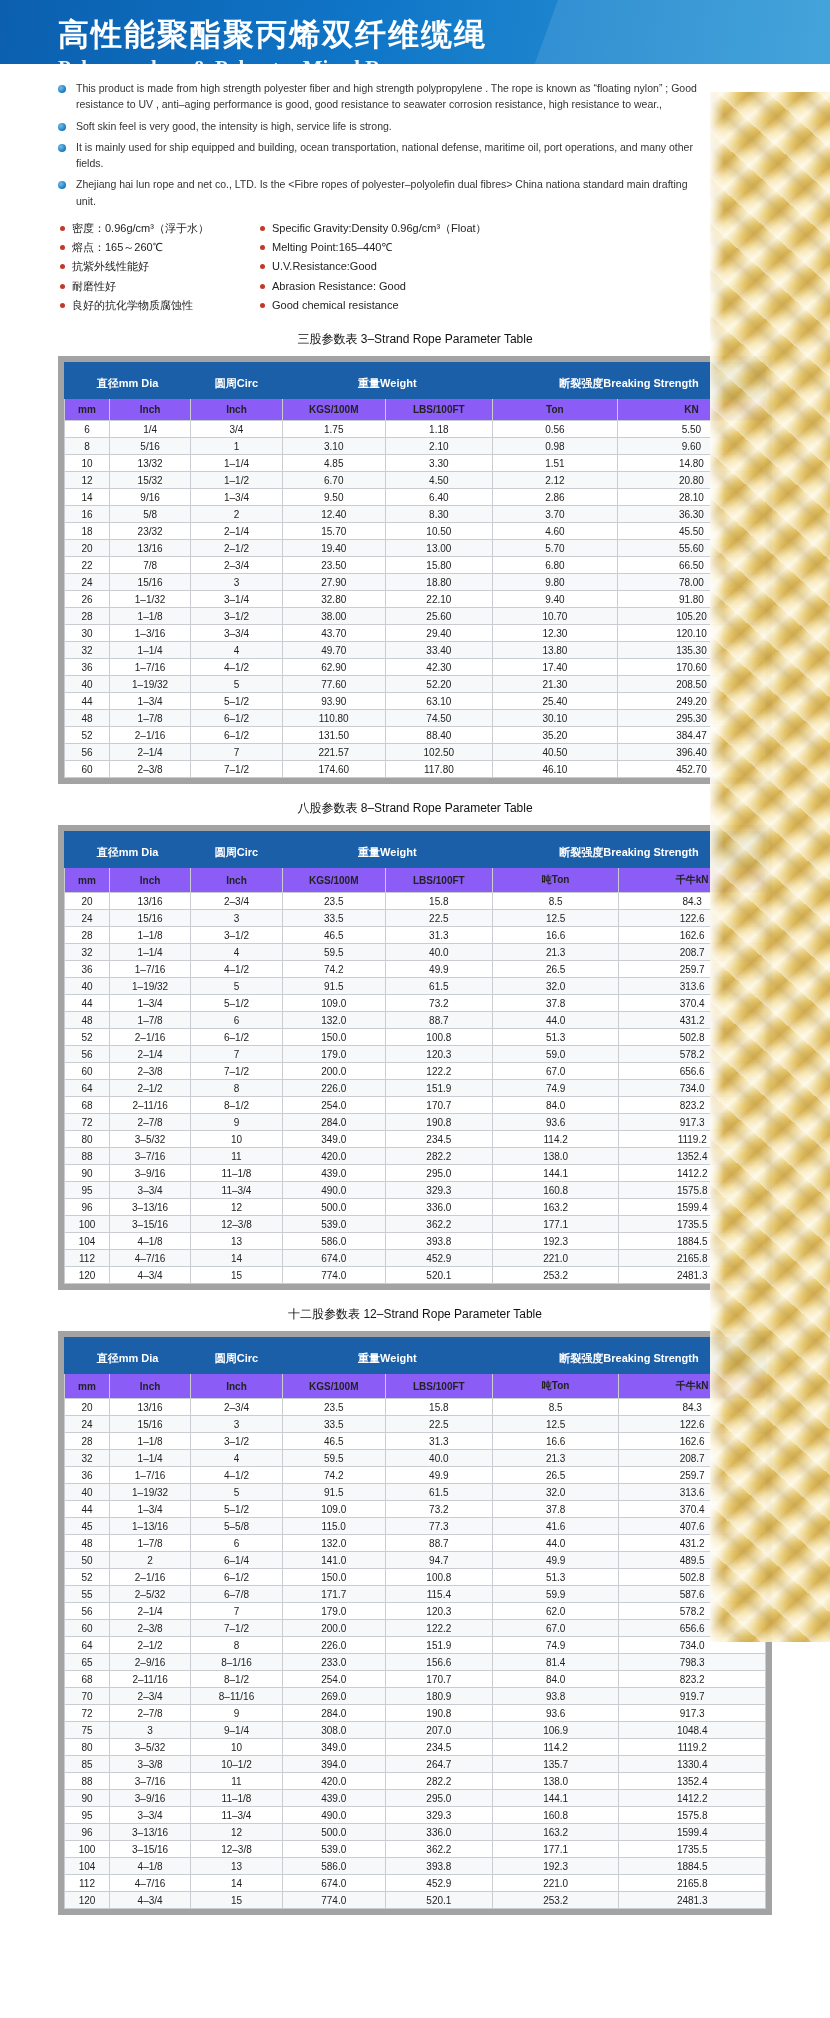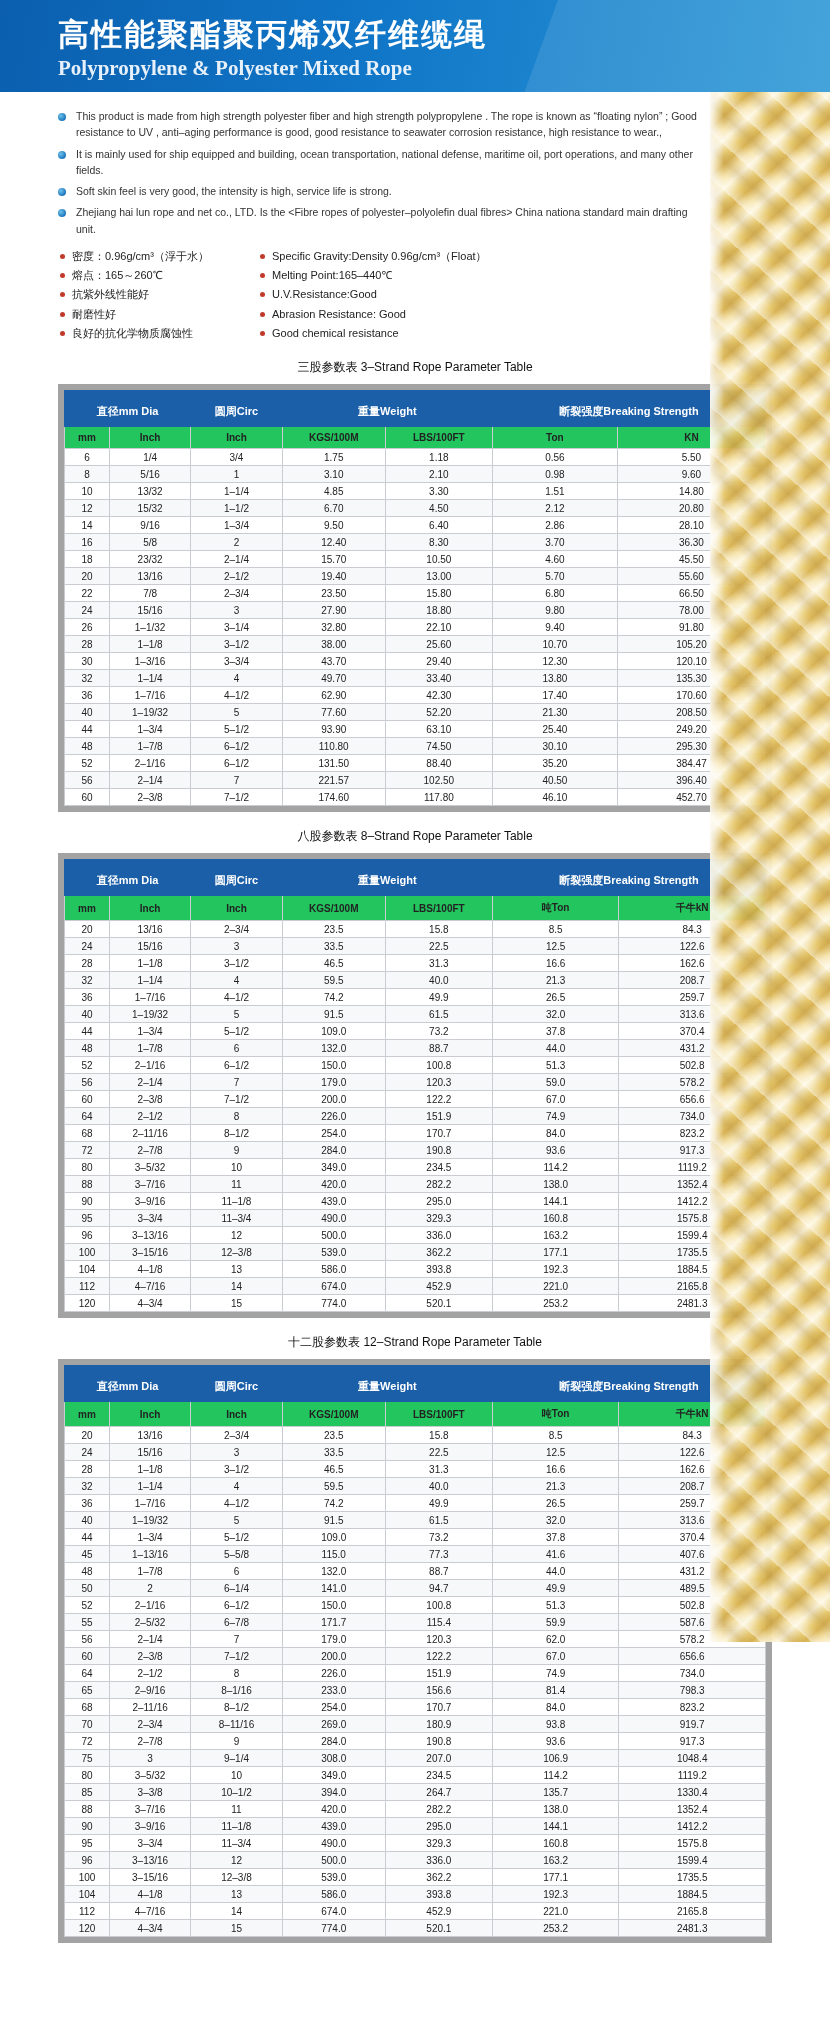--- a/index.html
+++ b/index.html
@@ -1,20 +1,20 @@
 <!DOCTYPE html>
 <html><head>
 <meta charset="utf-8">
 <style>
   html,body{margin:0;padding:0;background:#ffffff;}
   body{font-family:"Liberation Sans", sans-serif;color:#222;}
   .page{width:830px;min-height:2018px;position:relative;background:#fff;overflow:hidden;}
 
   
-  .header{position:relative;height:92px;background:linear-gradient(100deg,#0b5fae 0%,#1076c8 45%,#2f9ad6 100%);overflow:hidden;}
+  .header{position:relative;height:64px;background:linear-gradient(100deg,#0b5fae 0%,#1076c8 45%,#2f9ad6 100%);overflow:hidden;}
   .header:after{content:"";position:absolute;right:-40px;top:-60px;width:320px;height:220px;background:rgba(255,255,255,.10);transform:rotate(20deg);}
   .header .title-cn{position:absolute;left:58px;top:14px;color:#fff;font-size:31px;font-weight:bold;letter-spacing:2px;}
   .header .title-en{position:absolute;left:58px;top:56px;color:#e6f1fb;font-size:21px;font-weight:bold;font-family:"Liberation Serif",serif;}
 
   
   .rope-band{position:absolute;right:0;top:92px;width:120px;height:1550px;
      background:
       repeating-linear-gradient(138deg,#f6e2a6 0px,#fdf6dd 9px,#e8c96b 20px,#d9b24e 27px,#f6e2a6 36px),
       linear-gradient(#efd98f,#e3c877);
      opacity:.95;}
@@ -39,43 +39,43 @@
   .spec-cols .col-en{width:320px;}
   .spec-cols li{position:relative;padding-left:14px;font-size:11px;line-height:1.75;color:#222;}
   .spec-cols li:before{content:"";position:absolute;left:2px;top:7px;width:5px;height:5px;border-radius:50%;background:#c0392b;}
 
   
   .table-block{margin:0 58px;}
   .table-caption{text-align:center;font-size:12px;color:#111;margin:16px 0 8px;}
   table.spec{width:100%;border-collapse:collapse;background:#fff;}
   table.spec th,table.spec td{border:1px solid #c9cdd2;text-align:center;}
   table.spec thead tr.head-main th{background:#1b5fa8;color:#fff;font-size:11px;font-weight:bold;padding:7px 2px;border-color:#1b5fa8;}
-  table.spec thead tr.head-sub th{background:#22c55e;color:#222;font-size:10px;font-weight:bold;padding:5px 2px;}
+  table.spec thead tr.head-sub th{background:#8b5cf6;color:#222;font-size:10px;font-weight:bold;padding:5px 2px;}
   table.spec tbody td{font-size:10px;padding:2.5px 2px;color:#222;}
   table.spec tbody tr:nth-child(even){background:#f7f8fa;}
   .tbl-wrap{border:6px solid #a3a3a3;}
   .topbar{height:6px;background:#1b5fa8;}
 </style>
 </head>
 <body>
 
 <div class="page">
 
   <div class="header">
     <div class="title-cn">高性能聚酯聚丙烯双纤维缆绳</div>
     <div class="title-en">Polypropylene &amp; Polyester Mixed Rope</div>
   </div>
 
   <div class="rope-band"></div>
 
   <div class="content">
     <ul class="bullets">
       <li class="en">This product is made from high strength polyester fiber and high strength polypropylene . The rope is known as “floating nylon” ; Good resistance to UV , anti–aging performance is good, good resistance to seawater corrosion resistance, high resistance to wear.,</li>
+      <li class="en">Soft skin feel is very good, the intensity is high, service life is strong.</li>
       <li class="en">It is mainly used for ship equipped and building, ocean transportation, national defense, maritime oil, port operations, and many other fields.</li>
-      <li class="en">Soft skin feel is very good, the intensity is high, service life is strong.</li>
       <li class="en">Zhejiang hai lun rope and net co., LTD. Is the &lt;Fibre ropes of polyester–polyolefin dual fibres&gt; China nationa standard main drafting unit.</li>
     </ul>
 
     <div class="spec-cols">
       <ul class="col-cn">
         <li>密度：0.96g/cm³（浮于水）</li>
         <li>熔点：165～260℃</li>
         <li>抗紫外线性能好</li>
         <li>耐磨性好</li>
         <li>良好的抗化学物质腐蚀性</li>

